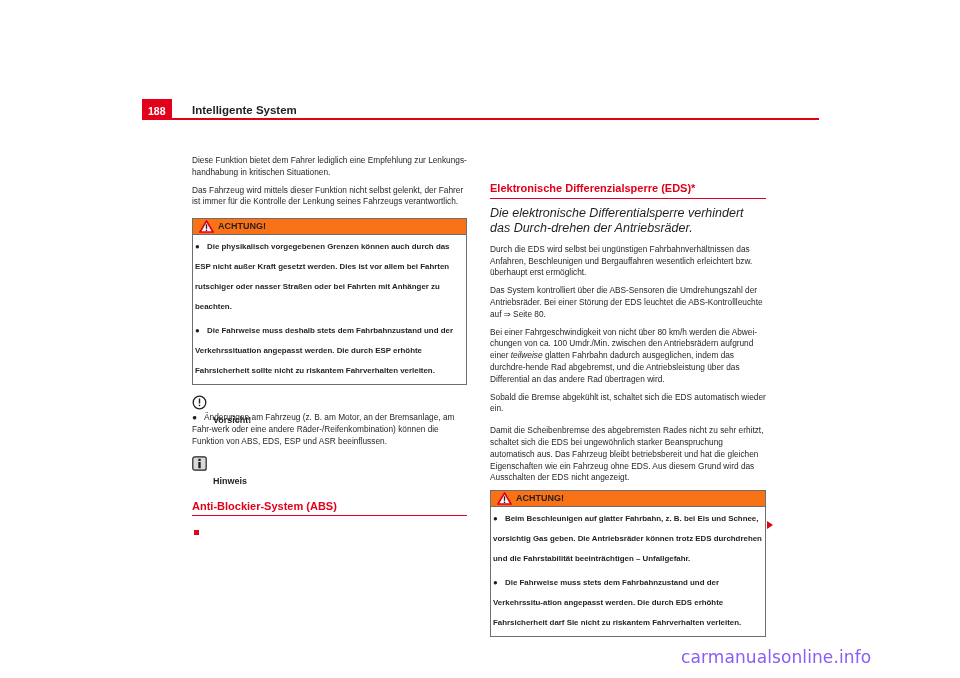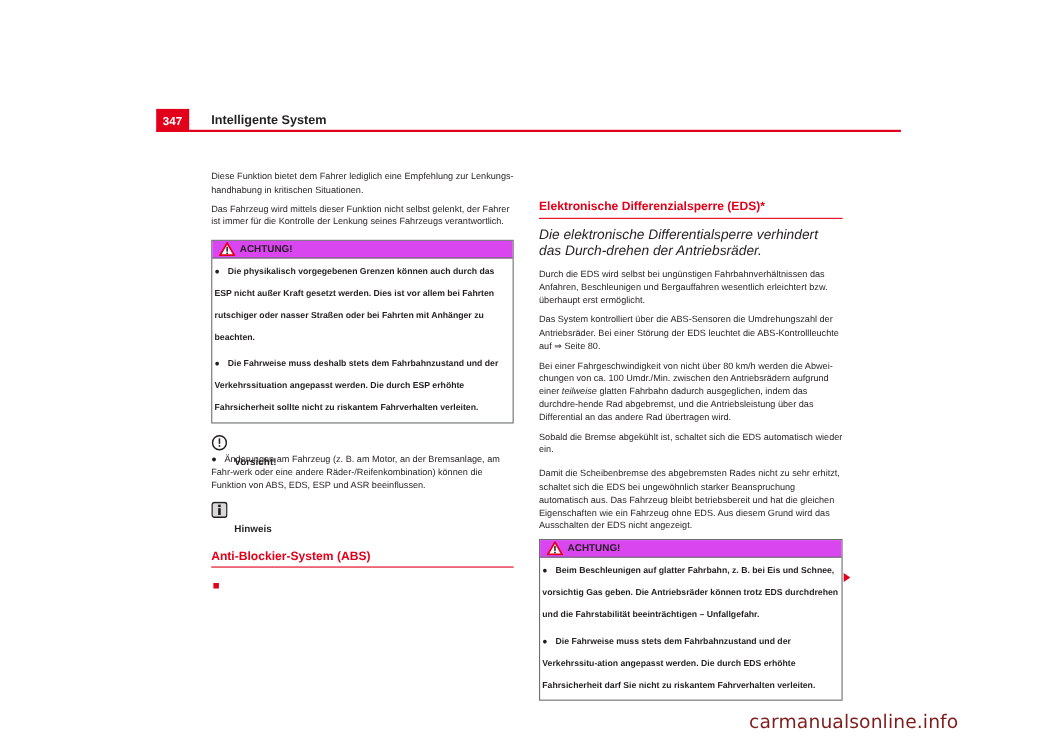--- a/index.html
+++ b/index.html
@@ -9,47 +9,47 @@
   .pagenum { position:absolute; left:148px; top:105px; font-size:10.5px; font-weight:bold; color:#fff; }
   .running-title { position:absolute; left:192px; top:104px; font-size:11.5px; font-weight:bold; color:#231f20; }
   .header-rule { position:absolute; left:142px; top:118px; width:677px; height:1.5px; background:#e2001a; }
 
   .col { position:absolute; font-size:8.3px; line-height:11.8px; }
   .col-left { left:192px; top:155px; width:275px; }
   .col-right { left:490px; top:155px; width:276px;margin-top:28px; }
   p { margin:0 0 6px 0; }
 
   .warn-box { border:1px solid #6d6e70; margin:0 0 0 0; }
-  .warn-head { background:#d946ef; height:15px; border-bottom:1px solid #6d6e70; position:relative; }
+  .warn-head { background:#f97316; height:15px; border-bottom:1px solid #6d6e70; position:relative; }
   .warn-head .tri { position:absolute; left:6px; top:1px; }
   .warn-head .lbl { position:absolute; left:25px; top:2px; font-weight:bold; font-size:9px; }
   .warn-body { padding:2px 2px 3px 2px; font-weight:bold; font-size:7.9px; line-height:20px; }
   .bullet { margin:0 0 4px 0; }
   .bullet .dot { display:inline-block; width:12px; }
 
   .notice-head { position:relative; height:17px; margin-top:10px; }
   .notice-head .lbl { position:absolute; left:21px; top:20px; font-weight:bold; font-size:9px; }
   .notice-icon { position:absolute; left:0; top:0; width:15px; height:15px; }
   .notice-body { font-size:8.3px; line-height:11.8px; }
   .notice-body .bullet { margin:0 0 5px 0; }
 
   .endmark { display:inline-block; width:5px; height:5px; background:#e2001a; margin-left:2px; vertical-align:0px; }
 
   .sec-title { color:#e2001a; font-weight:bold; font-size:11px; border-bottom:1px solid #e2001a; padding-bottom:3px; }
   .sub-title { font-style:italic; font-size:12.5px; line-height:15.5px; margin:7px 0 7px 0; }
 
   .next-arrow { position:absolute; left:767px; top:521px; width:0; height:0;
                 border-left:6px solid #e2001a; border-top:4.5px solid transparent; border-bottom:4.5px solid transparent; }
-  .watermark { position:absolute; left:681px; top:647px; font-size:17px; color:#7f1d1d; font-family:"DejaVu Sans", sans-serif; letter-spacing:0.1px; }
+  .watermark { position:absolute; left:681px; top:647px; font-size:17px; color:#8b5cf6; font-family:"DejaVu Sans", sans-serif; letter-spacing:0.1px; }
 </style>
 </head>
 <body>
 
 <div class="pagenum-box"></div>
-<div class="pagenum">347</div>
+<div class="pagenum">188</div>
 <div class="running-title">Intelligente System</div>
 <div class="header-rule"></div>
 
 <div class="col col-left">
   <p>Diese Funktion bietet dem Fahrer lediglich eine Empfehlung zur Lenkungs-handhabung in kritischen Situationen.</p>
   <p style="margin-bottom:10px">Das Fahrzeug wird mittels dieser Funktion nicht selbst gelenkt, der Fahrer ist immer für die Kontrolle der Lenkung seines Fahrzeugs verantwortlich.</p>
 
   <div class="warn-box">
     <div class="warn-head">
       <svg class="tri" width="15" height="13" viewBox="0 0 15 13">

